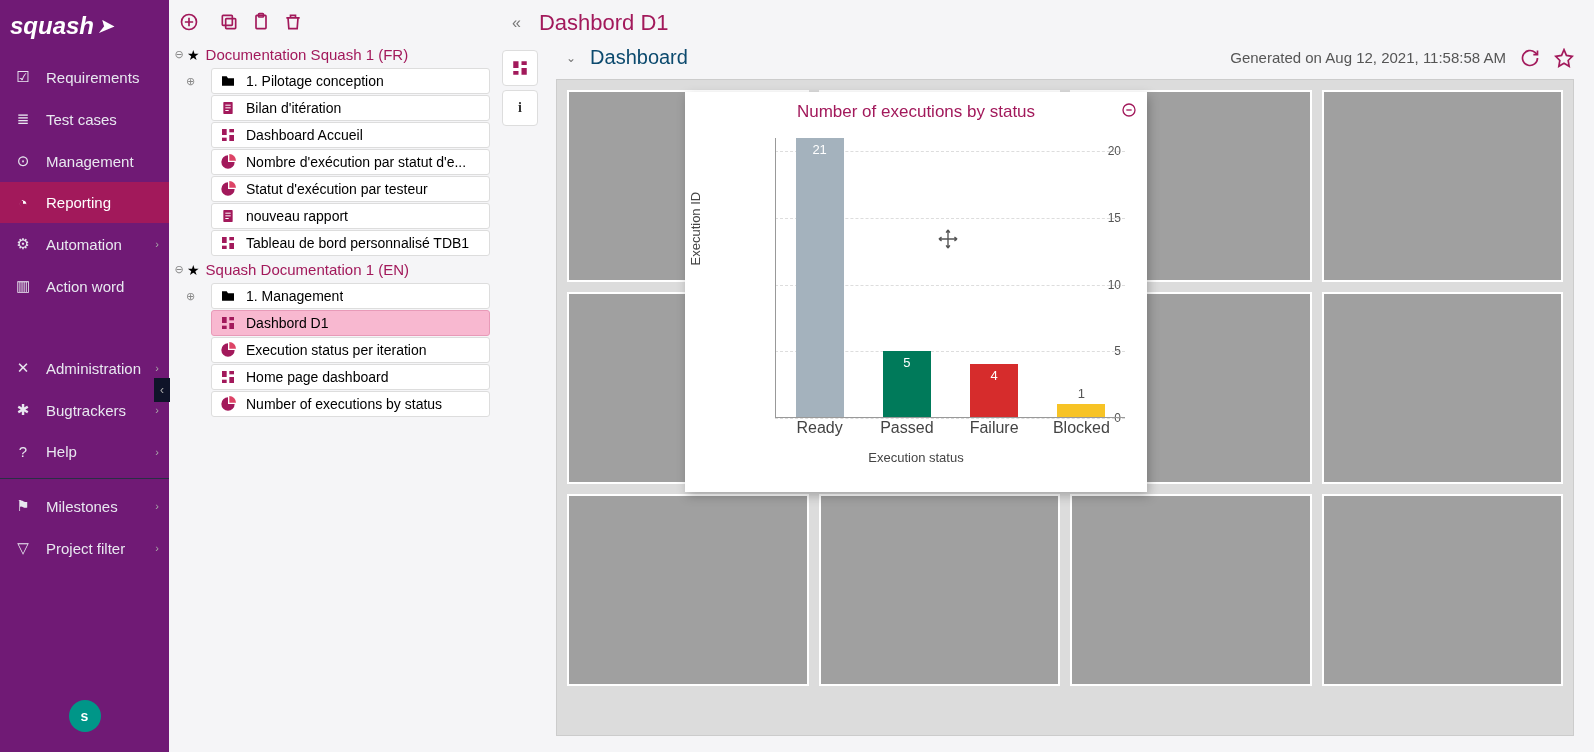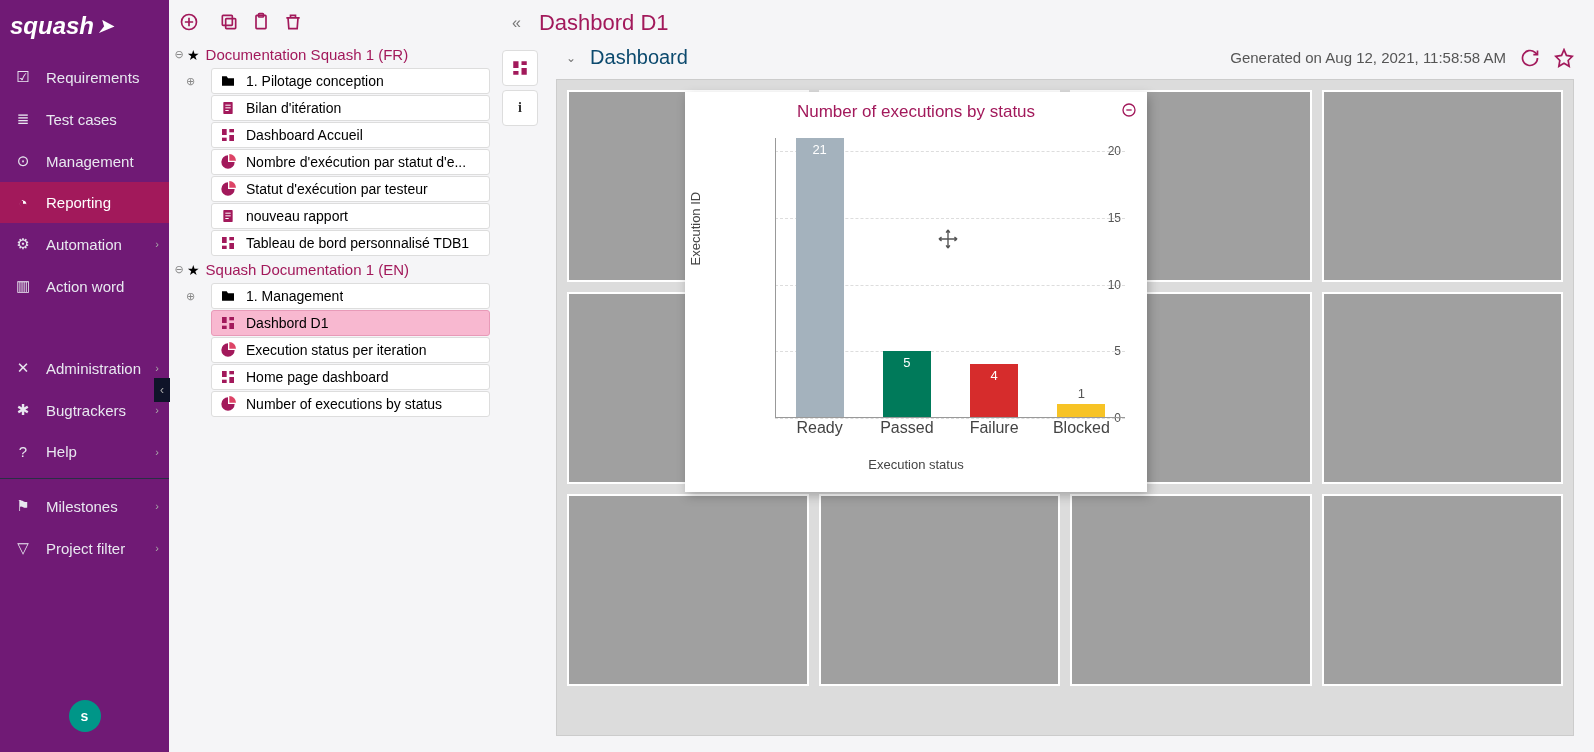--- a/index.html
+++ b/index.html
@@ -393,21 +393,21 @@
       <div class="bar-cat">Failure</div>
     </div>
     <div class="bar-slot">
       <div class="bar" style="height:4.761904761904762%;background:#f7c325">
         <div class="bar-value outside">1</div>
       </div>
       <div class="bar-cat">Blocked</div>
     </div>
               </div>
             </div>
-          <div class="x-label" style="position:absolute;bottom:6px;left:0;right:0">Execution status</div>
+          <div class="x-label" style="position:absolute;bottom:13px;left:0;right:0">Execution status</div>
         </div>
         <svg class="move-cursor" width="22" height="22" viewBox="0 0 24 24" fill="none" stroke="#555" stroke-width="1.5">
             <path d="M12 2v20M2 12h20M12 2l-2 3M12 2l2 3M12 22l-2-3M12 22l2-3M2 12l3-2M2 12l3 2M22 12l-3-2M22 12l-3 2"></path>
           </svg>
       </div>
     </div>
   </div>
 </div>
 
 </body></html>

